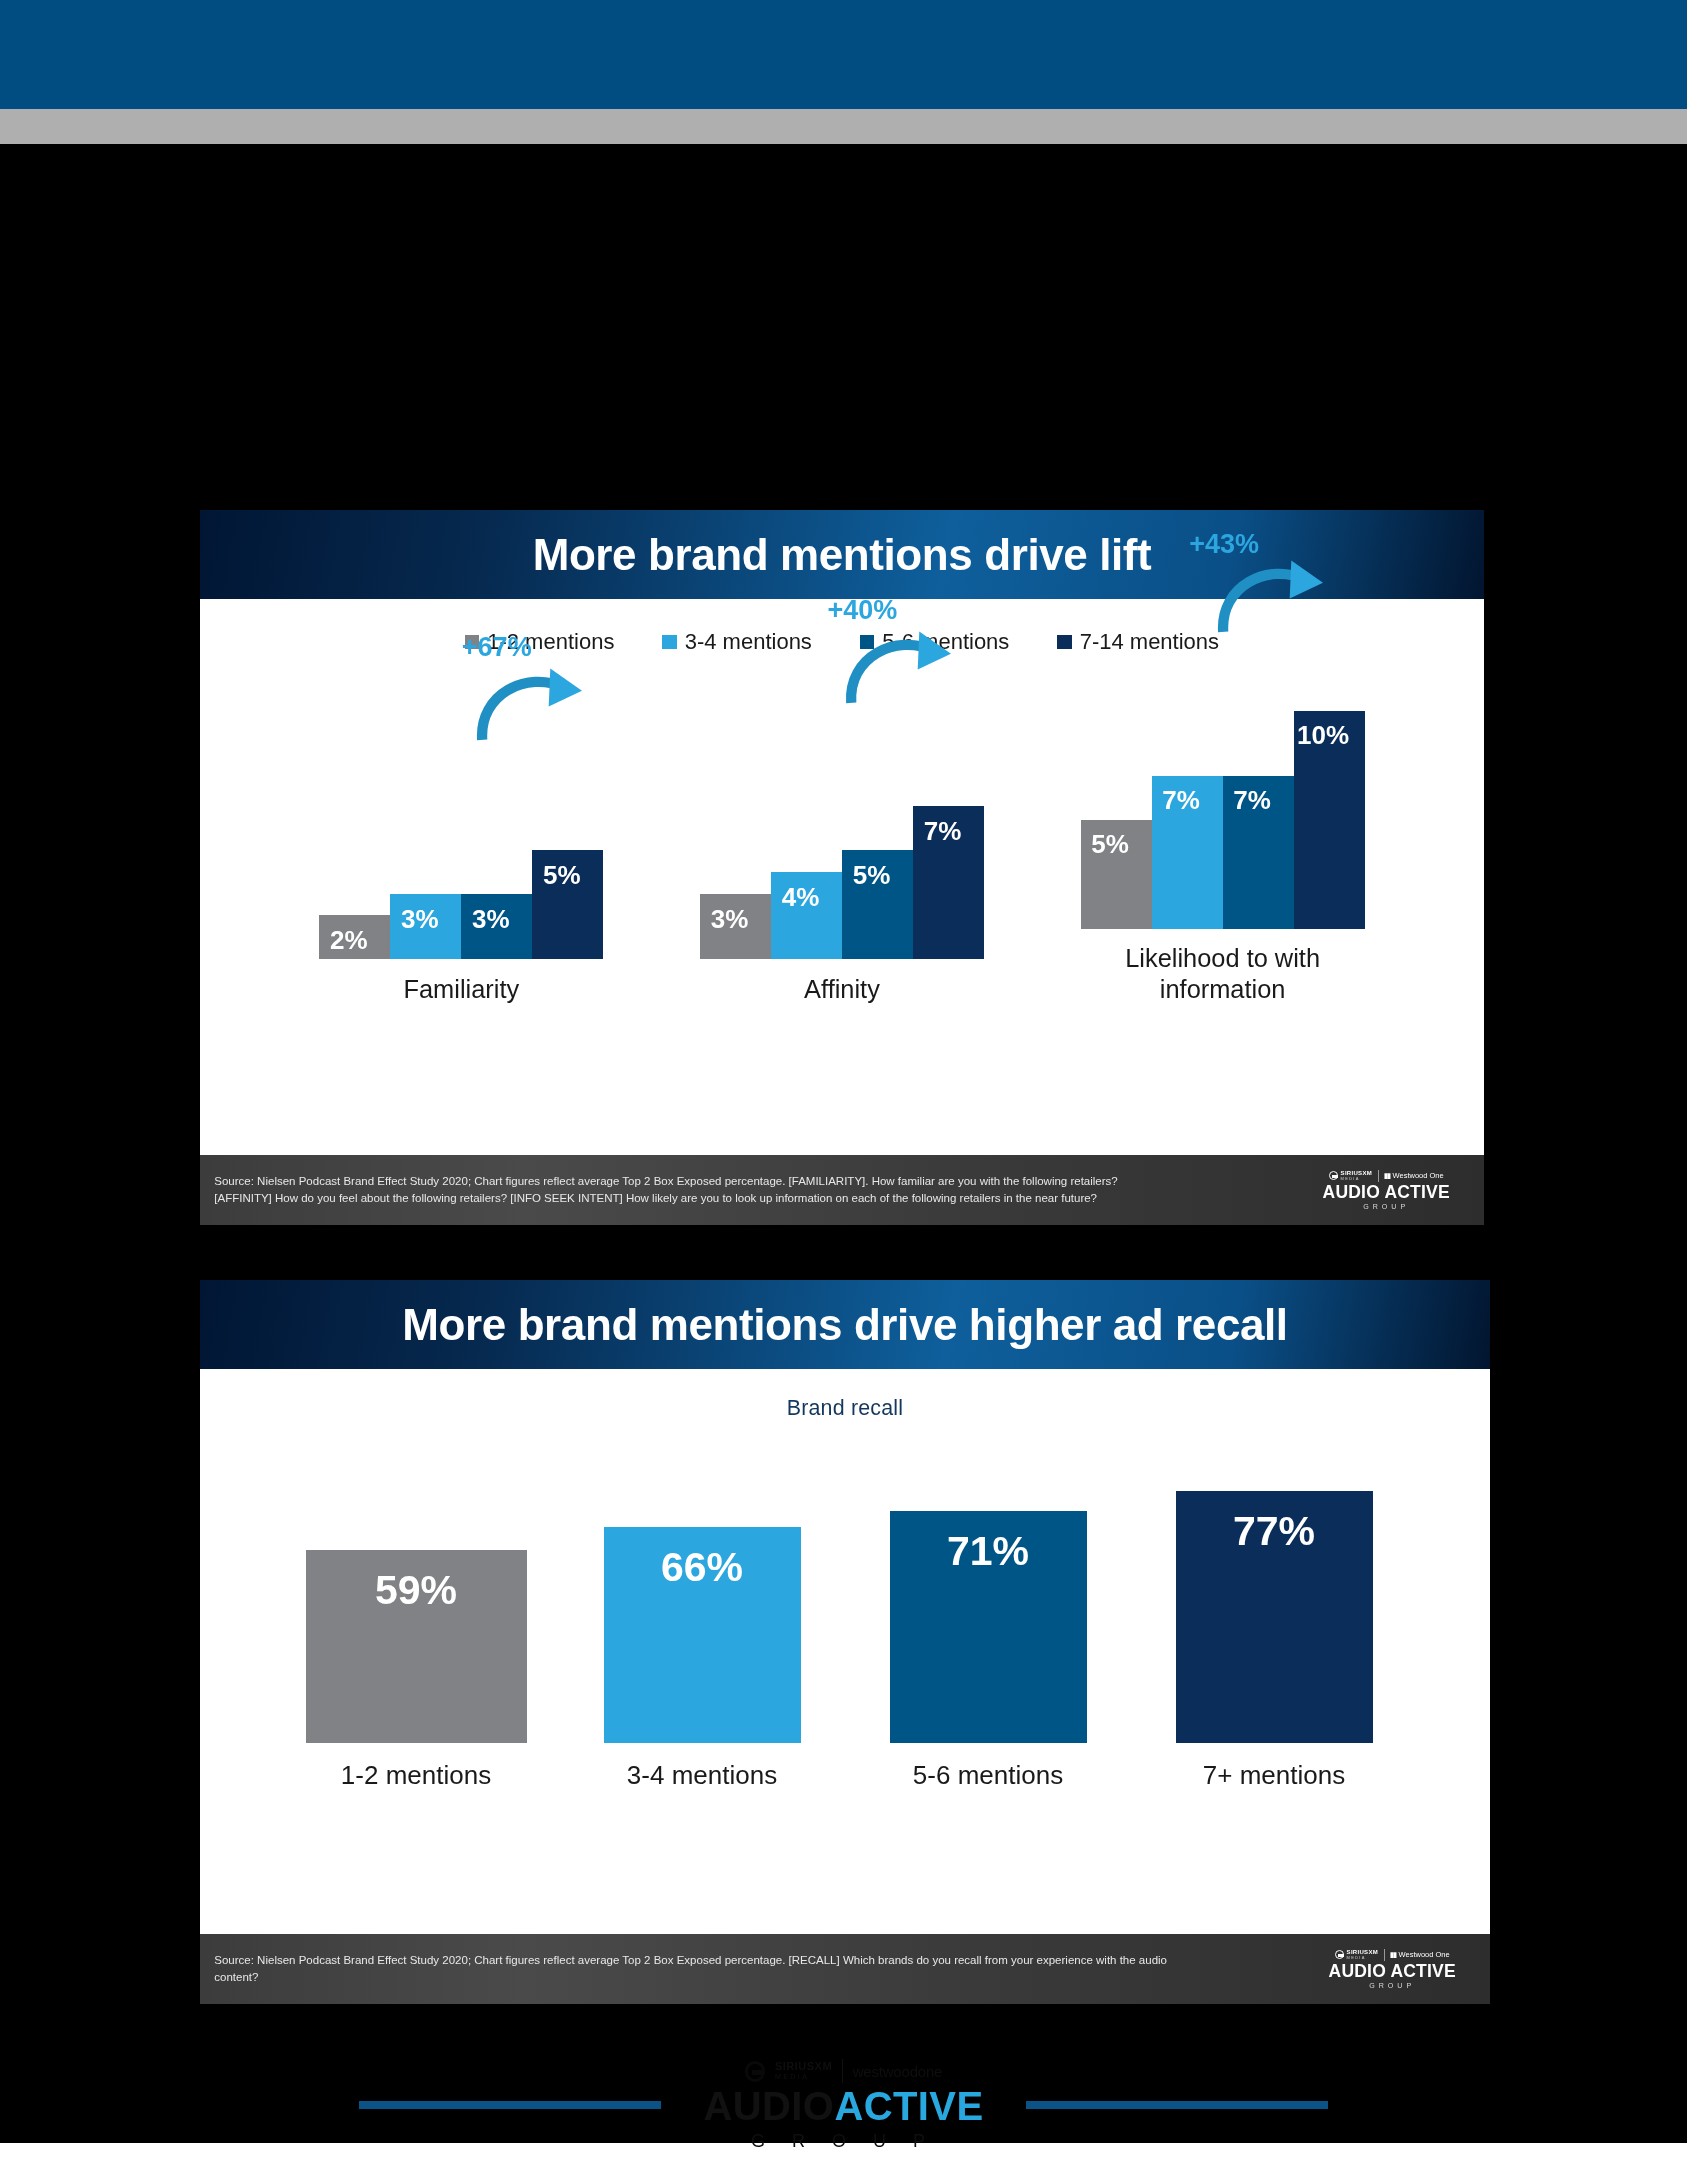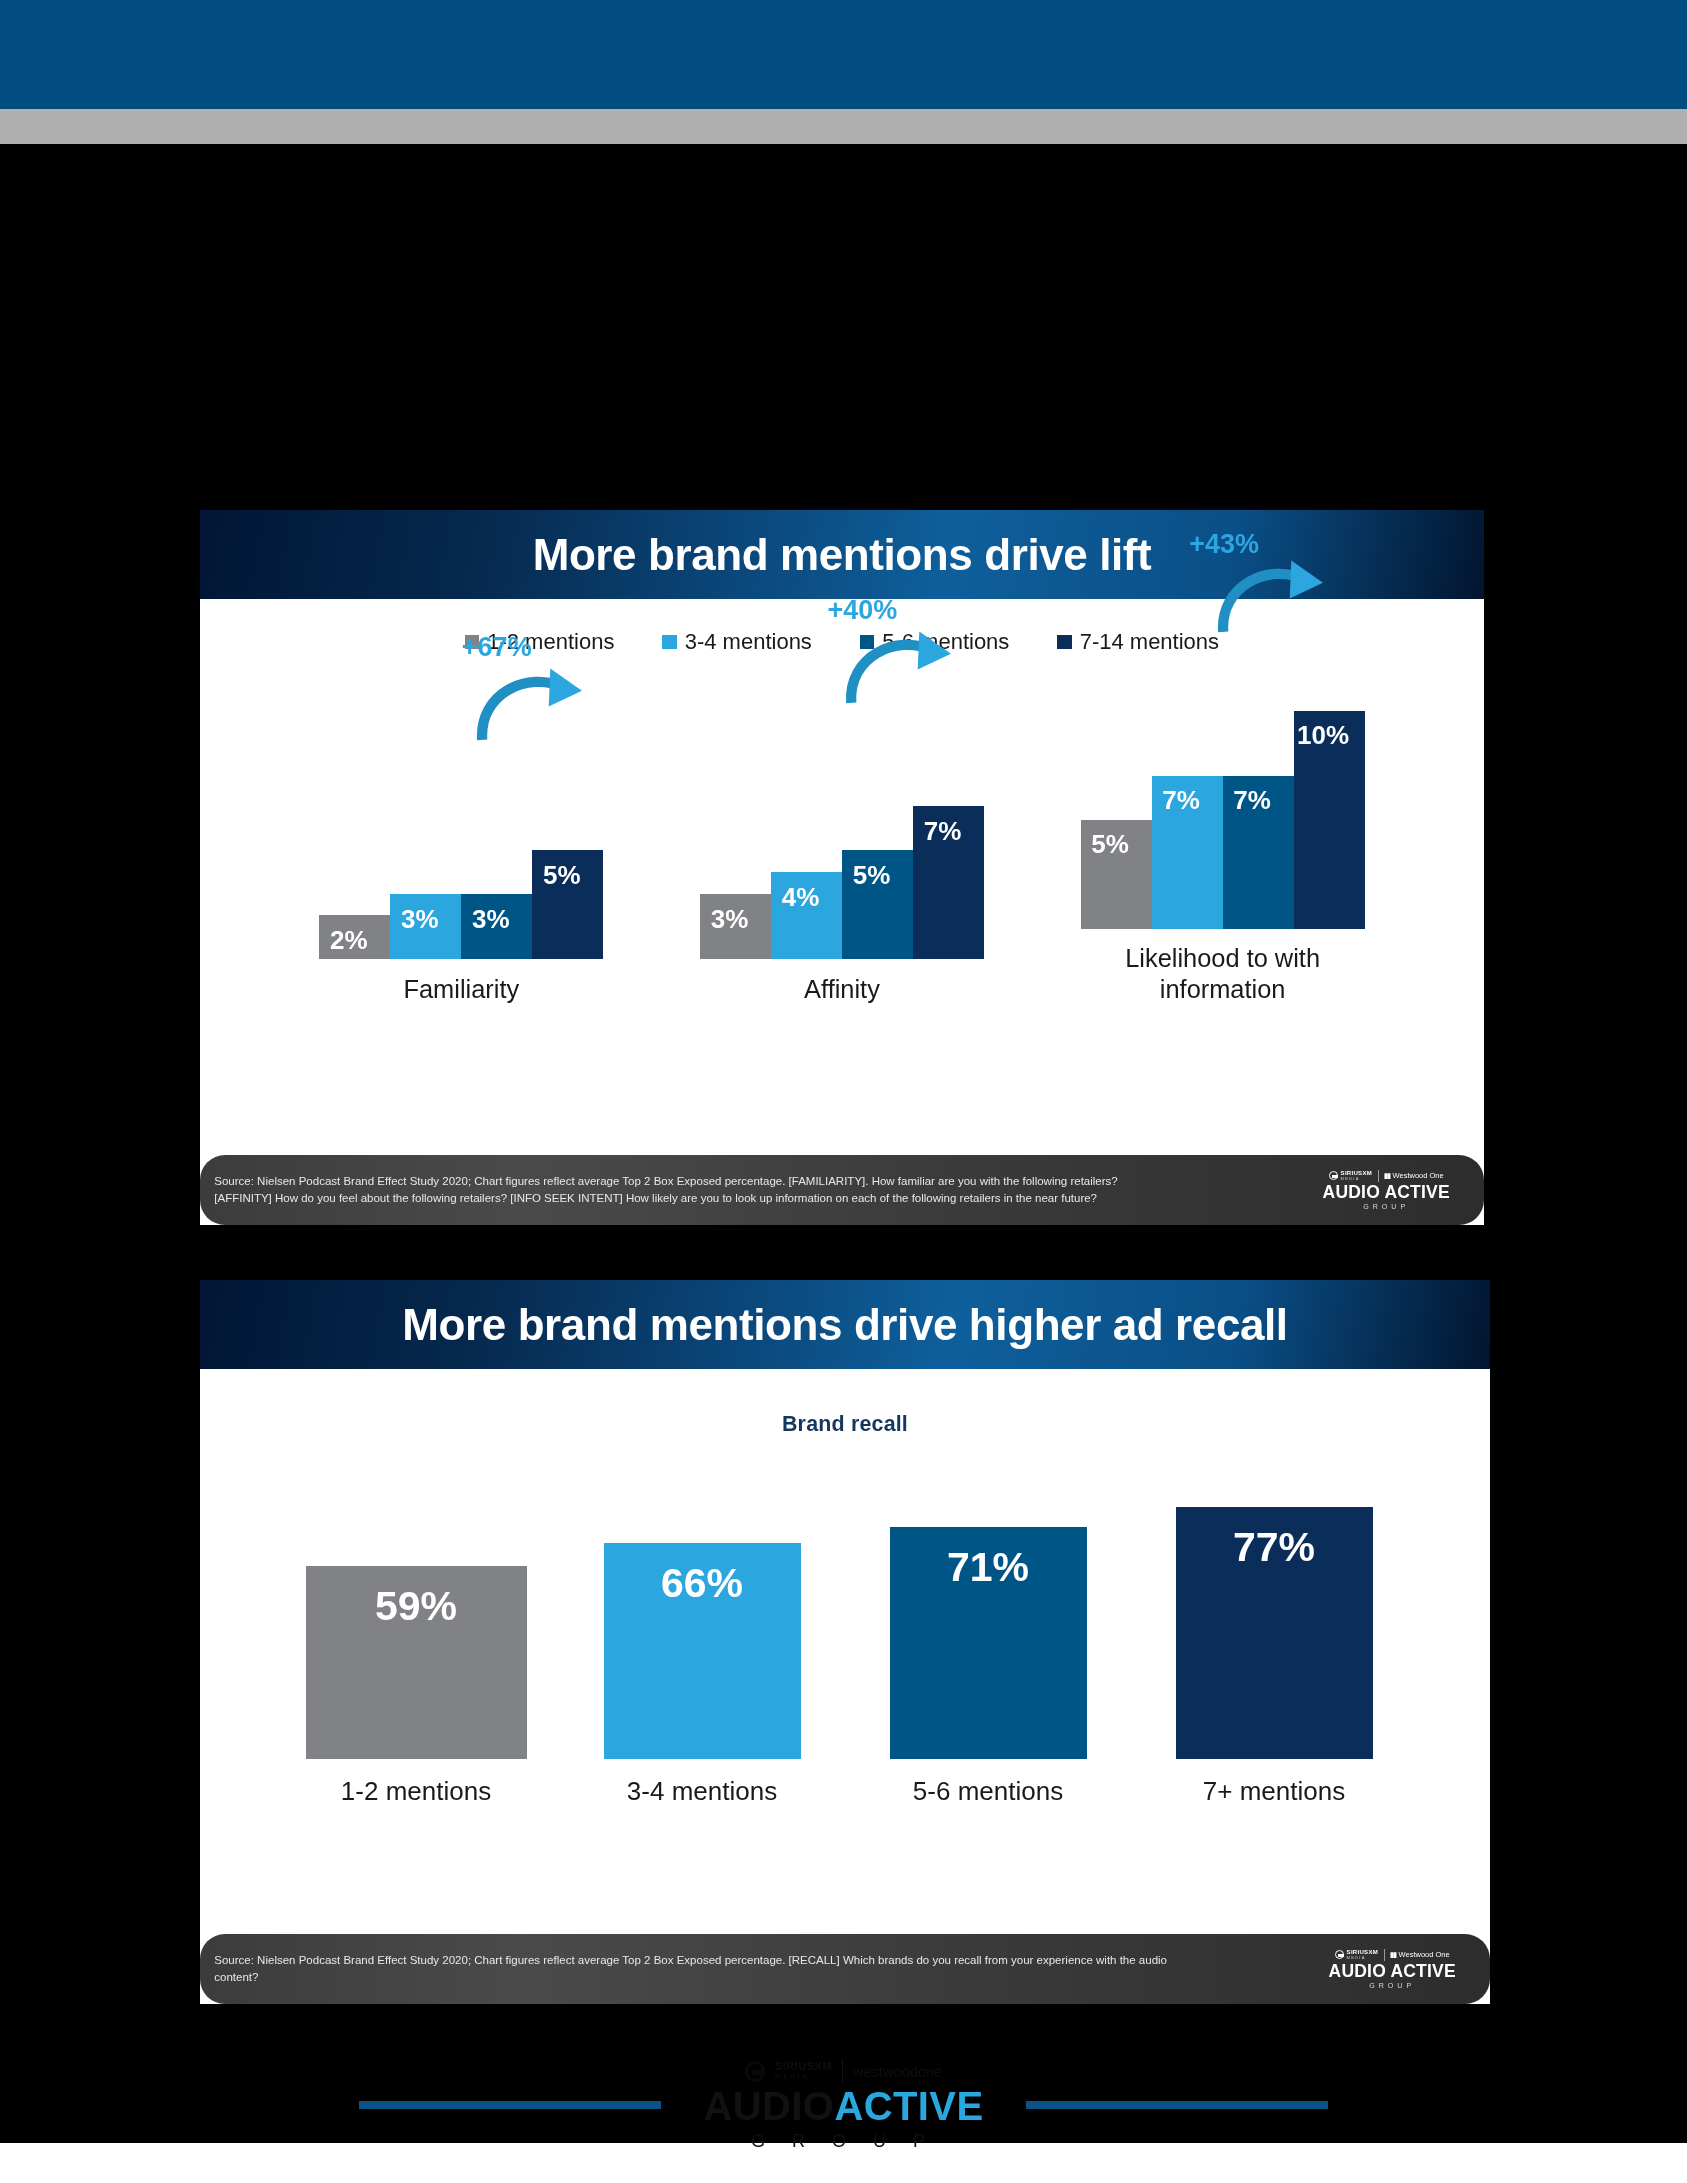--- a/index.html
+++ b/index.html
@@ -31,21 +31,21 @@
     text-align:center;line-height:1;
   }
   .slide-body{width:100%;background:#ffffff;position:relative;}
   #slide1 .slide-body{height:556px;}
   #slide2 .slide-body{height:565px;}
 
   .slide-footer{
     width:100%;height:70px;
     background:linear-gradient(90deg,#3c3c3c 0%,#4a4a4a 25%,#3a3a3a 60%,#2d2d2d 100%);
     display:flex;align-items:center;justify-content:space-between;
-    padding:0 14.3px;box-sizing:border-box;border-radius:25px;
+    padding:0 14.3px;box-sizing:border-box;
   }
   .source-text{
     color:#e8e8e8;font-size:11.5px;line-height:1.45;max-width:961px;
   }
 
   
   .footer-logo{display:flex;flex-direction:column;align-items:center;width:167px;}
   .fl-top{display:flex;align-items:center;gap:5.6px;height:12.7px;}
   .fl-sx{display:flex;align-items:center;gap:2.4px;}
   .fl-circle{width:9.5px;height:9.5px;border-radius:50%;border:1.6px solid #ffffff;box-sizing:border-box;position:relative;}
@@ -82,22 +82,22 @@
     margin-top:14.3px;font-size:25.4px;color:#1a1a1a;text-align:center;line-height:1.2;width:286px;
   }
 
   .lift{
     position:absolute;font-size:27px;font-weight:bold;color:#2CA6DF;white-space:nowrap;
   }
   .arc{position:absolute;width:119px;height:76px;}
 
   
   .subtitle2{
-    text-align:center;padding-top:43px;
-    font-size:21.4px;font-weight:bold;color:#14375E;letter-spacing:0.2px;
+    text-align:center;padding-top:27px;
+    font-size:21.4px;font-weight:normal;color:#14375E;letter-spacing:0.2px;
   }
   .recall-wrap{
     display:flex;justify-content:center;align-items:flex-end;gap:89px;
     height:333px;margin-top:37px;
   }
   .recall-col{display:flex;flex-direction:column;align-items:center;width:197px;}
   .recall-bar{width:197px;position:relative;}
   .recall-val{
     position:absolute;top:17.5px;left:0;right:0;text-align:center;
     color:#ffffff;font-size:41px;font-weight:bold;

